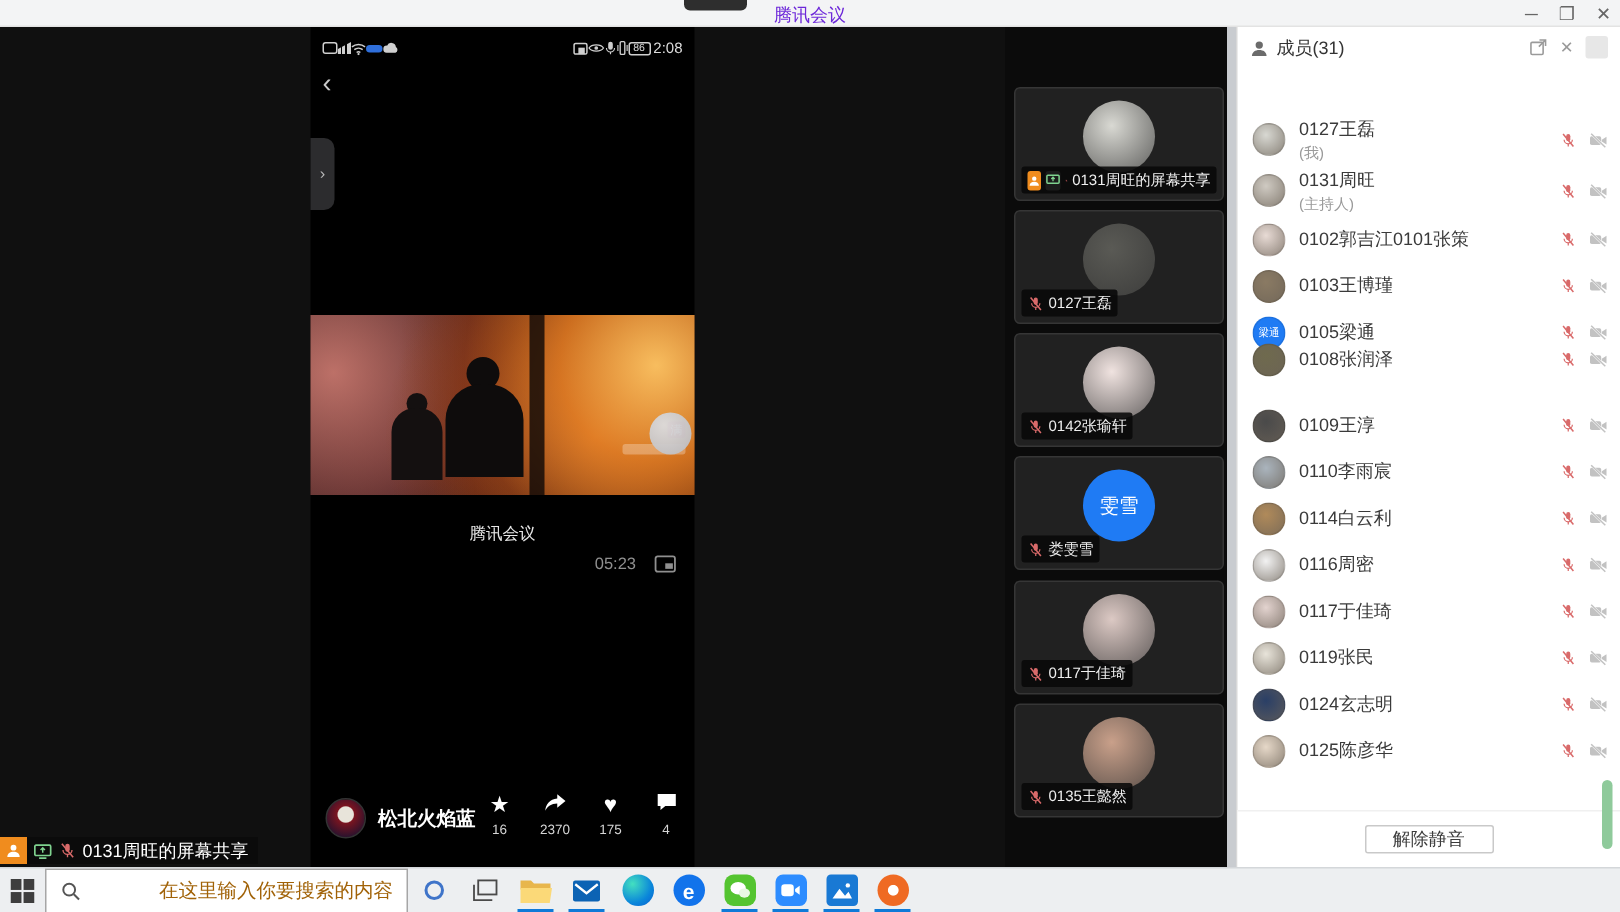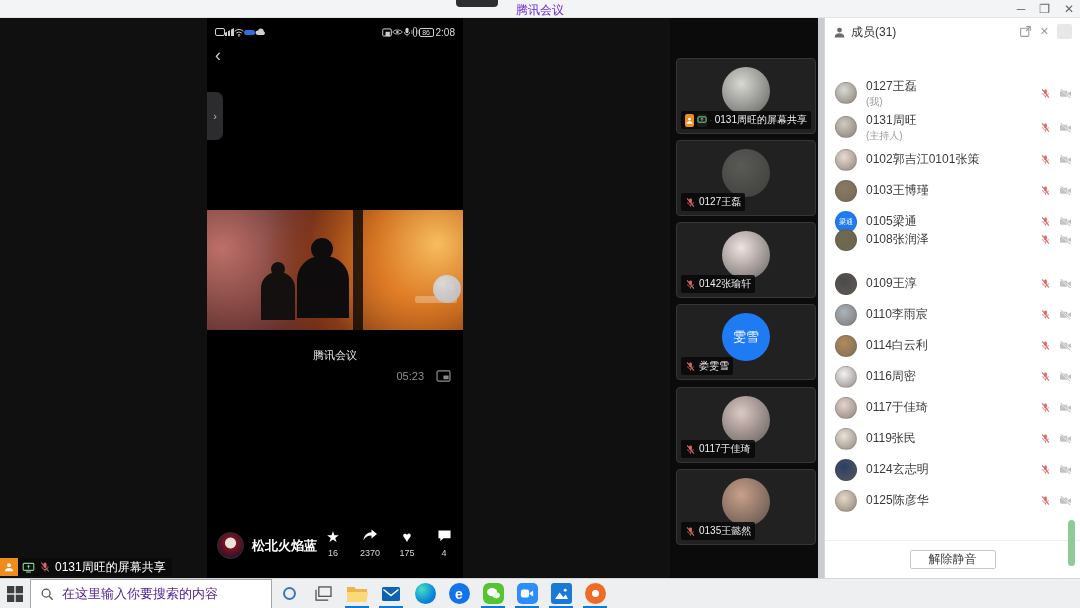--- a/index.html
+++ b/index.html
@@ -96,21 +96,21 @@
   .tt-blob { margin-left:auto; width:46px; height:13px; background:#2b2b2d; border-radius:2px; filter:blur(1px); }
 
   .pa-footer { position:absolute; left:0; right:0; bottom:0; height:38px; border-top:1px solid #f0f0f0; display:flex; align-items:center; justify-content:center; background:#fff; }
   .unmute-btn { border:1px solid #c9c9c9; background:#fff; border-radius:2px; font-size:12px; color:#3c3c3c; padding:0 18px; font-family:inherit; }
   .green-scroll { position:absolute; right:5px; bottom:12px; width:7px; height:46px; background:#8fca9b; border-radius:4px; }
 
   
   .taskbar { position:absolute; left:0; top:578px; width:1080px; height:30px; background:#edeff1; border-top:1px solid #d4d7da; display:flex; align-items:center; }
   .tk-start { width:30px; height:30px; display:flex; align-items:center; justify-content:center; }
   .tk-search { width:242px; height:30px; background:#fff; border:1px solid #a6a6a6; display:flex; align-items:center; gap:8px; padding:0 9px; }
-  .tk-search span { font-size:13px; color:#4c1d95; white-space:nowrap; }
+  .tk-search span { font-size:13px; color:#a16207; white-space:nowrap;margin-left:44px; }
   .tk-icons { display:flex; align-items:center; }
   .tk-btn { width:34px; height:30px; display:flex; align-items:center; justify-content:center; position:relative; }
   .tk-btn.active::after { content:""; position:absolute; left:5px; right:5px; bottom:0; height:3px; background:#0f7ad8; }
   .ic-ring { width:13px; height:13px; border:2px solid #3f74c9; border-radius:50%; }
   .app-circle { width:21px; height:21px; border-radius:50%; display:flex; align-items:center; justify-content:center; }
   .app-sq { width:21px; height:21px; display:flex; align-items:center; justify-content:center; }
   .edge-bg { background:radial-gradient(circle at 32% 30%,#43e0c0,#0a86da 62%,#0b5ecf); }
   .e360-bg { background:#1273eb; color:#fff; font-size:14px; font-weight:bold; }
   .wechat-bg { background:#54c430; border-radius:6px; }
   .meet-bg { background:#2d8cff; border-radius:5px; }

